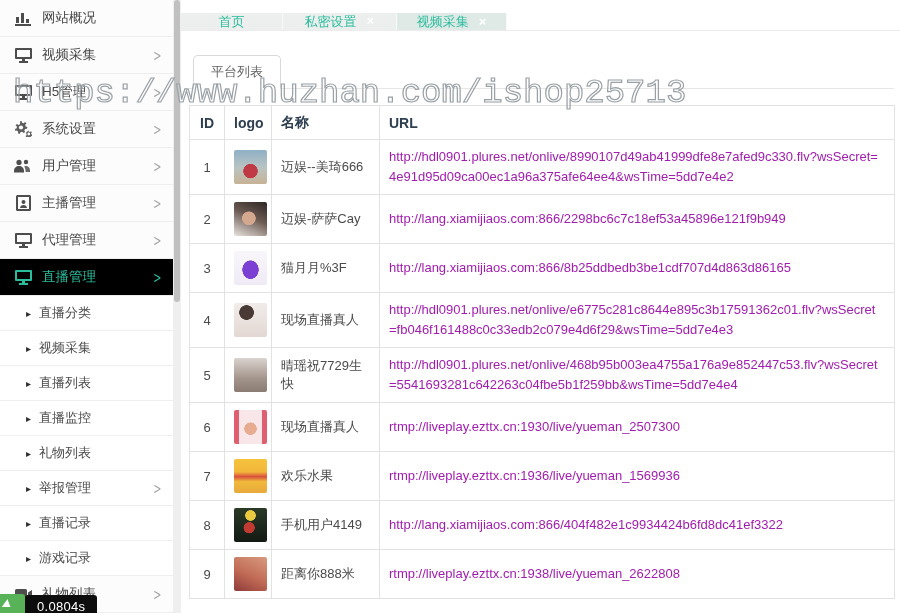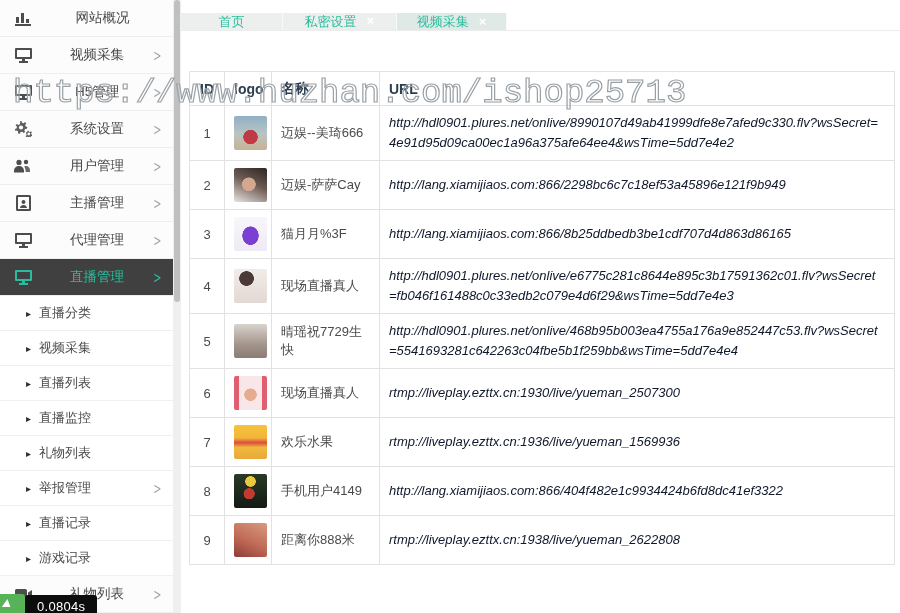--- a/index.html
+++ b/index.html
@@ -2,28 +2,28 @@
 <html><head>
 <meta charset="utf-8">
 <style>
   html,body{margin:0;padding:0;}
   body{
     width:900px;height:613px;overflow:hidden;position:relative;
     font-family:"Liberation Sans",sans-serif;background:#fff;
     -webkit-font-smoothing:antialiased;
   }
   
-  .sidebar{position:absolute;left:0;top:0;width:173px;height:613px;background:#fff;z-index:1;text-align:center;}
+  .sidebar{position:absolute;left:0;top:0;width:173px;height:613px;background:#fff;z-index:1;}
   .sb-item{height:37px;box-sizing:border-box;display:flex;align-items:center;
     padding:0 10px 0 13px;border-bottom:1px solid #eeeeee;color:#474747;font-size:13.5px;cursor:pointer;background:#fcfcfc;}
   .sb-item .ic{width:20px;height:18px;margin-right:9px;display:flex;align-items:center;justify-content:center;color:#4d4d4d;flex:none;}
   .sb-item .ic svg{display:block;}
   .sb-item .lbl{flex:1;white-space:nowrap;overflow:hidden;}
   .chev{margin-left:auto;color:#a5a5a5;font-size:13px;font-family:"DejaVu Sans",sans-serif;transform:scale(.75,1.15);flex:none;}
-  .sb-item.active{color:var(--accent);background:#404040;}
+  .sb-item.active{color:var(--accent);background:#000000;}
   .sb-item.active .ic{color:var(--accent);}
   .sb-item.active .chev{color:var(--accent);}
   .sb-sub{height:35px;box-sizing:border-box;display:flex;align-items:center;
     padding:0 10px 0 26px;border-bottom:1px solid #efefef;color:#4a4a4a;font-size:13px;cursor:pointer;background:#fff;}
   .sb-sub .tri{font-size:10px;color:#2f2f2f;margin-right:8px;font-family:"DejaVu Sans",sans-serif;flex:none;}
   
   .sb-scrollbar{position:absolute;left:173px;top:0;width:8px;height:613px;background:#efefef;z-index:2;}
   .sb-thumb{position:absolute;left:1px;top:0;width:6px;height:302px;background:#c0c0c0;border-radius:3px;}
   
   .main{position:absolute;left:181px;top:0;width:719px;height:613px;background:#fff;}
@@ -39,21 +39,21 @@
   .panel-tabs{border-bottom:1px solid #e7e7e7;padding-left:4px;height:33px;}
   .ptab{display:inline-block;box-sizing:border-box;height:34px;line-height:32px;padding:0 17px;
     background:#fff;border:1px solid #d9d9d9;border-bottom:1px solid #fff;border-radius:5px 5px 0 0;
     color:#636363;font-size:13px;cursor:pointer;position:relative;top:0;}
   
   table.plist{border-collapse:collapse;margin-top:16px;width:705px;table-layout:fixed;background:#fff;}
   .plist th,.plist td{border:1px solid #e2e2e2;padding:7px 9px;vertical-align:middle;}
   .plist th{color:#2d3e50;font-size:14px;font-weight:bold;text-align:left;background:#fff;height:19px;}
   .plist td{font-size:13px;color:#4a4a4a;}
   .plist td.c-id,.plist th.c-id{text-align:center;}
-  .plist td.c-url{color:#0f172a;line-height:20px;word-break:break-all;padding-right:14px;font-style:italic;}
+  .plist td.c-url{color:#a21caf;line-height:20px;word-break:break-all;padding-right:14px;}
   .logo-img{width:33px;height:34px;border-radius:2px;display:block;background-color:#ddd;background-size:cover;}
   
   .watermark{position:absolute;left:13px;top:74px;z-index:40;pointer-events:none;white-space:nowrap;
     font-family:"Liberation Mono",monospace;font-size:34px;letter-spacing:0;
     color:rgba(255,255,255,0.18);-webkit-text-stroke:1.2px #9aa1a6;text-stroke:1.2px #9aa1a6;}
   
   .trace-icon{position:absolute;left:-3px;bottom:-5px;width:28px;height:24px;background:#58b258;border-radius:3px;z-index:60;cursor:pointer;}
   .trace-icon:before{content:"";position:absolute;left:7px;top:6px;width:0;height:0;
     border-left:7px solid #fff;border-top:5px solid transparent;border-bottom:5px solid transparent;transform:rotate(35deg);}
   .trace-badge{position:absolute;left:25px;bottom:-7px;background:#0d0d0d;color:#fff;font-size:13px;
@@ -217,20 +217,23 @@
       <span>私密设置</span>
       <span class="x">×</span>
     </div>
     <div class="tab tab-last active" style="color:#2abd9d;">
       <span>视频采集</span>
       <span class="x">×</span>
     </div>
   </div>
 
   <div class="content">
+    <div class="panel-tabs">
+      <span class="ptab">平台列表</span>
+    </div>
 
     <table class="plist">
       <colgroup>
           <col style="width:35px">
           <col style="width:47px">
           <col style="width:108px">
           <col style="width:515px">
         </colgroup>
       <thead>
         <tr>

